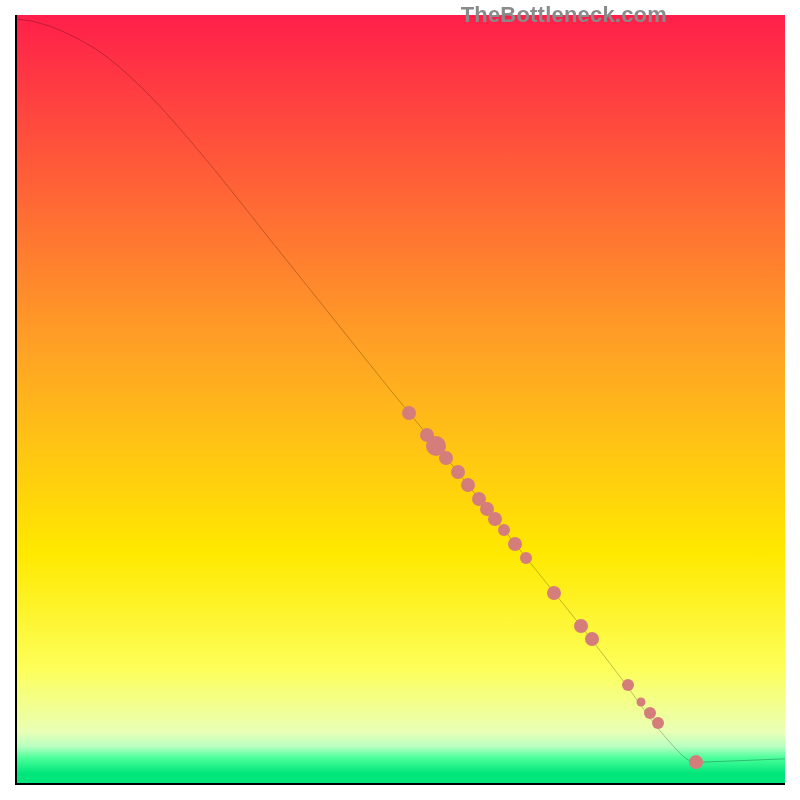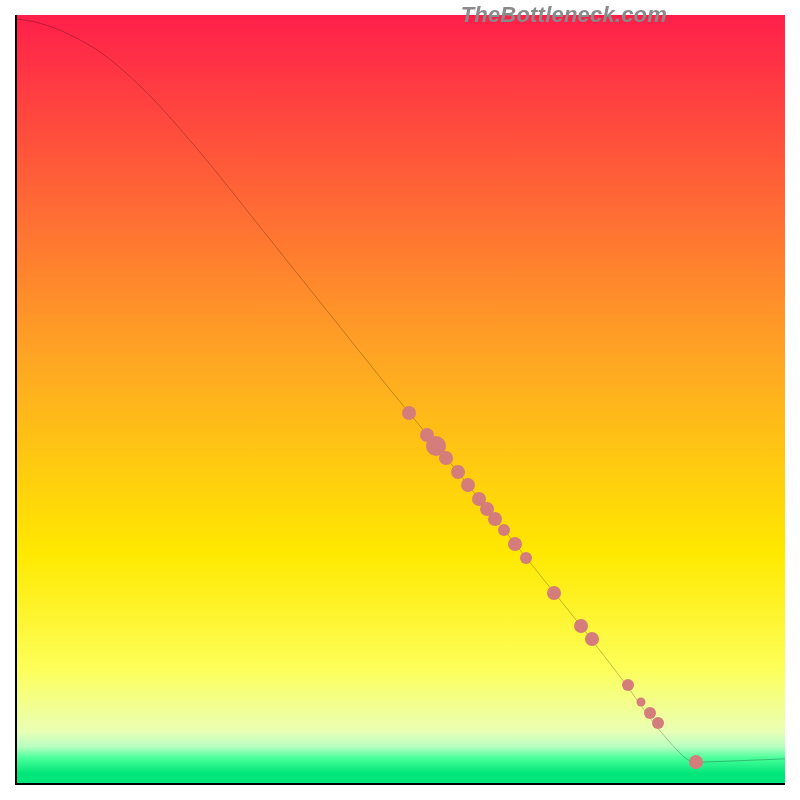--- a/index.html
+++ b/index.html
@@ -1,21 +1,20 @@
 <!DOCTYPE html>
 <html><head>
 <meta charset="utf-8">
 <style>
   * { margin: 0; padding: 0; box-sizing: border-box; }
   html, body { width: 800px; height: 800px; overflow: hidden; background: #fff; }
   .canvas {
     position: relative;
     width: 675px;
     height: 800px;
-    font-style: italic;
   }
   .watermark {
     position: absolute;
     top: 2px;
     right: 8px;
     font-family: Arial, Helvetica, sans-serif;
     font-size: 22px;
     font-weight: bold;
     color: #8a8a8a;
     z-index: 40;

